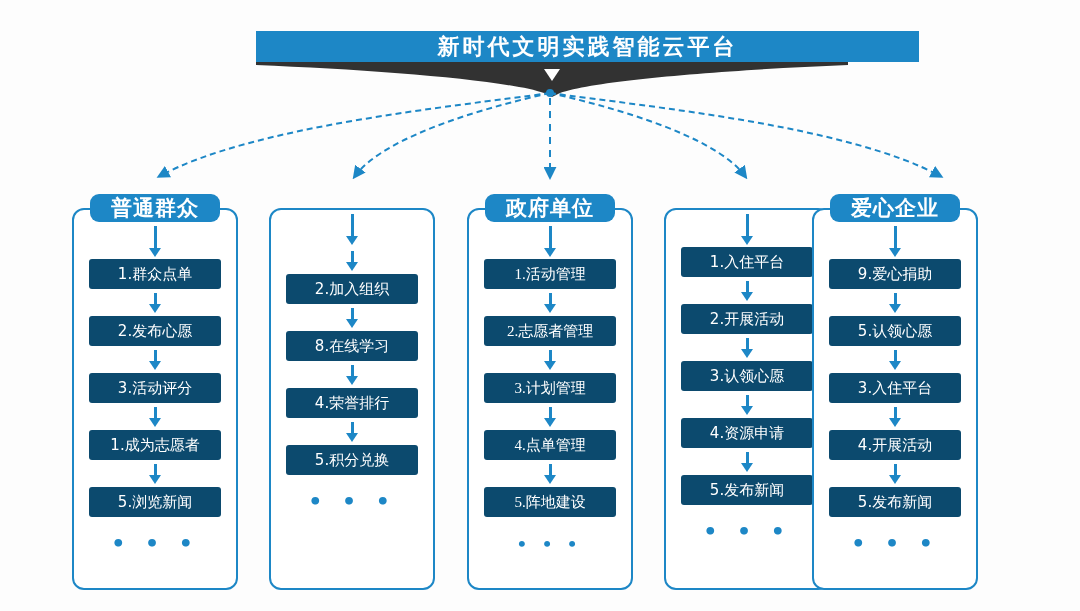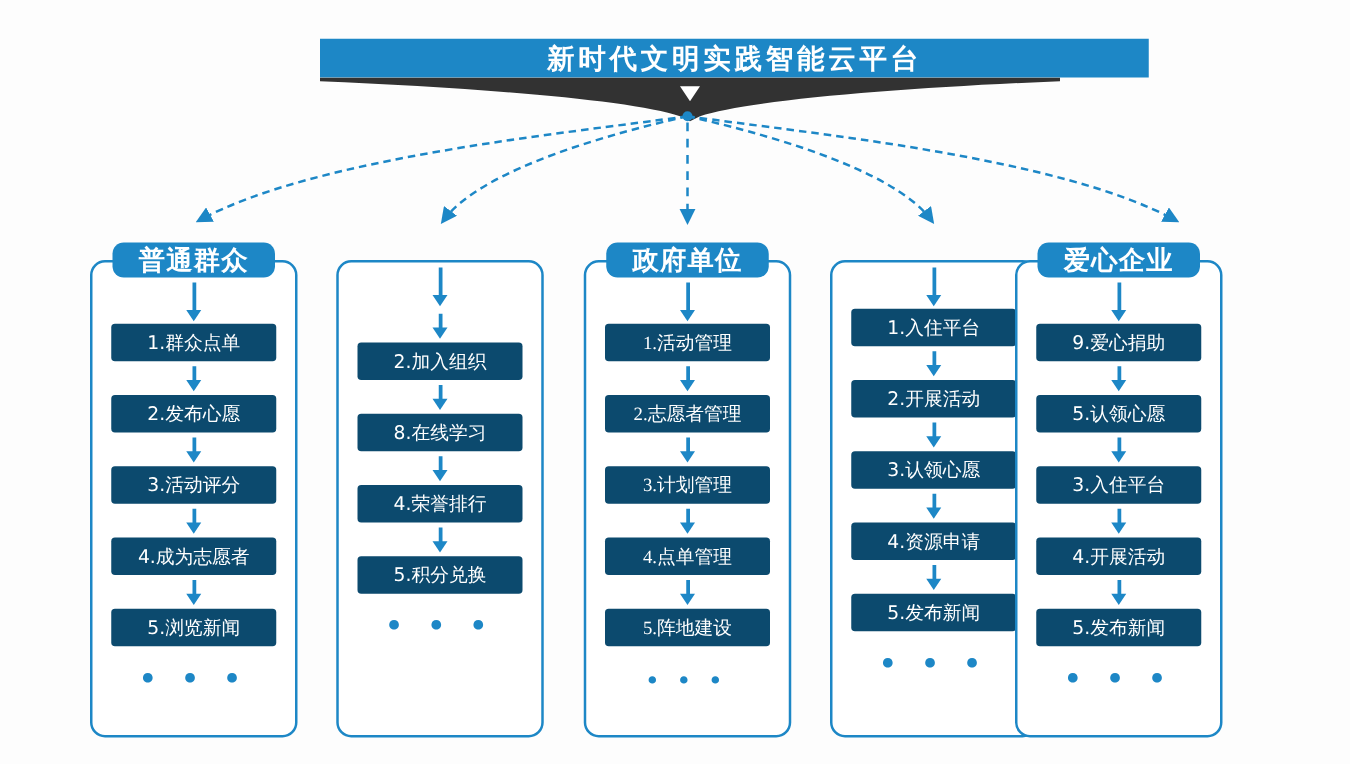--- a/index.html
+++ b/index.html
@@ -85,21 +85,21 @@
   <div class="col-header">
     <span>普通群众</span>
   </div>
   <div class="varrow long"></div>
   <div class="step">1.群众点单</div>
   <div class="varrow short"></div>
   <div class="step">2.发布心愿</div>
   <div class="varrow short"></div>
   <div class="step">3.活动评分</div>
   <div class="varrow short"></div>
-  <div class="step">4.成为志愿者</div>
+  <div class="step">1.成为志愿者</div>
   <div class="varrow short"></div>
   <div class="step">5.浏览新闻</div>
   <div class="ellipsis">• • •</div>
 </div>
 
 <div class="column col-2">
   <div class="varrow long"></div>
   <div class="varrow short"></div>
   <div class="step">2.加入组织</div>
   <div class="varrow short"></div>

